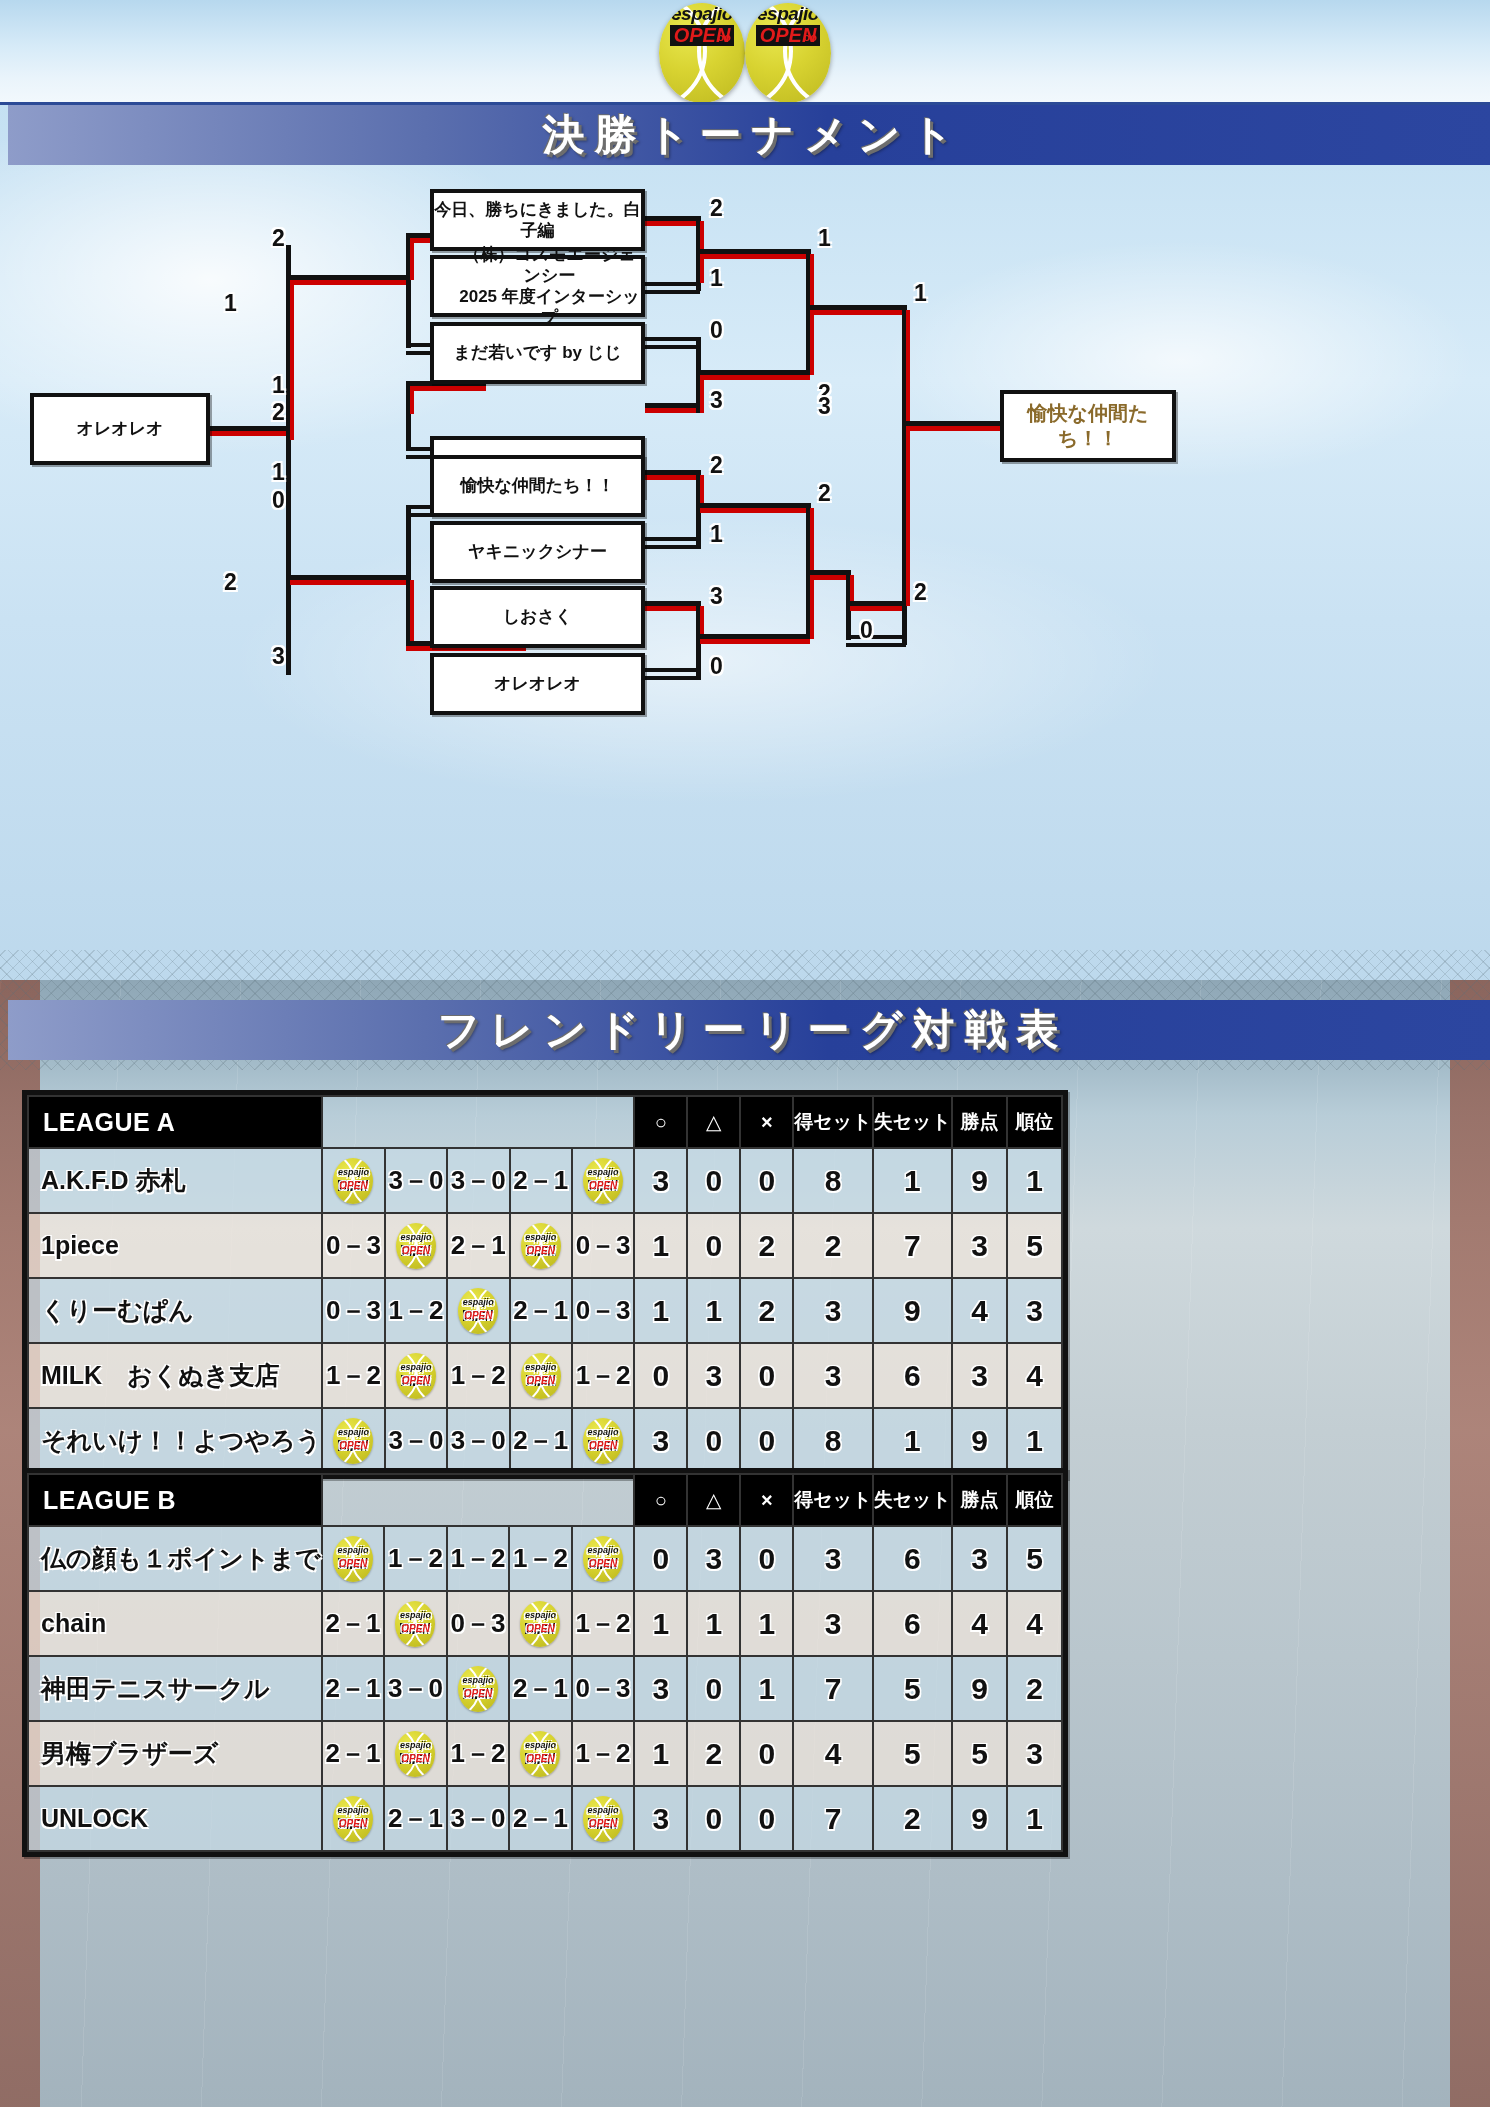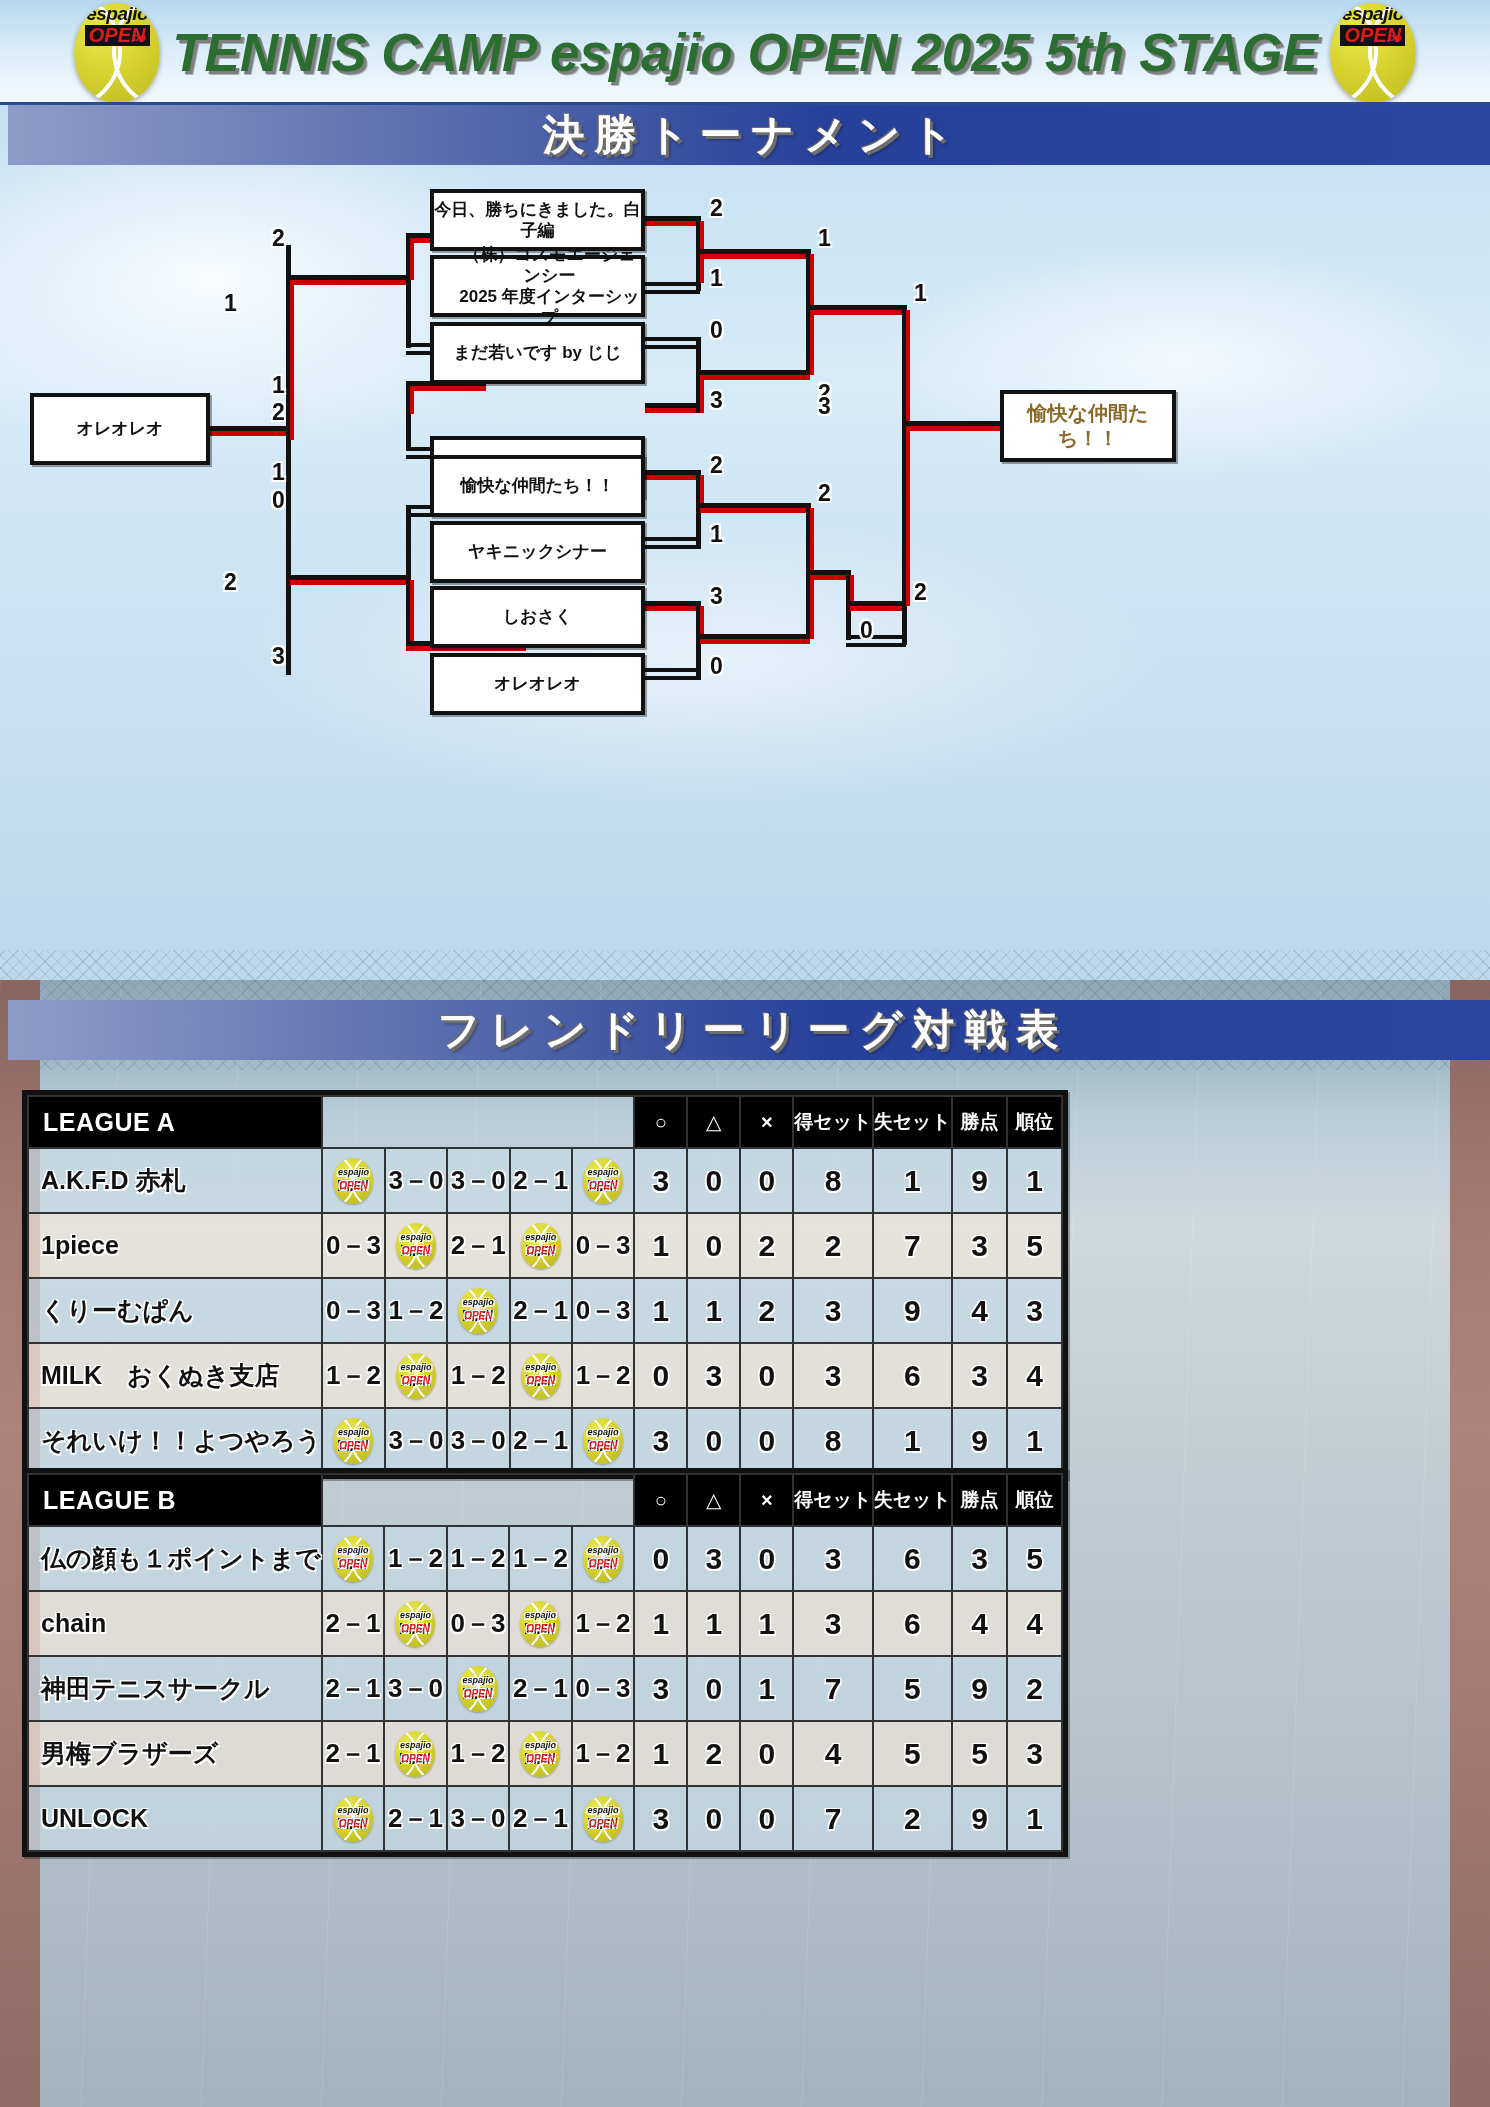--- a/index.html
+++ b/index.html
@@ -166,21 +166,20 @@
   <div class="fence"></div>
 
   <div class="topbar">
     <div class="ball-logo">
       <div class="seam a"></div>
         <div class="seam b"></div>
       <div class="dots">oo</div>
       <div class="l1">espajio</div>
       <div class="l2">OPEN</div>
     </div>
-    <div class="maintitle">TENNIS CAMP espajio OPEN  2025  5th STAGE</div>
     <div class="ball-logo">
       <div class="seam a"></div>
         <div class="seam b"></div>
       <div class="dots">oo</div>
       <div class="l1">espajio</div>
       <div class="l2">OPEN</div>
     </div>
   </div>
 
   <div class="banner" id="banner-knockout">

